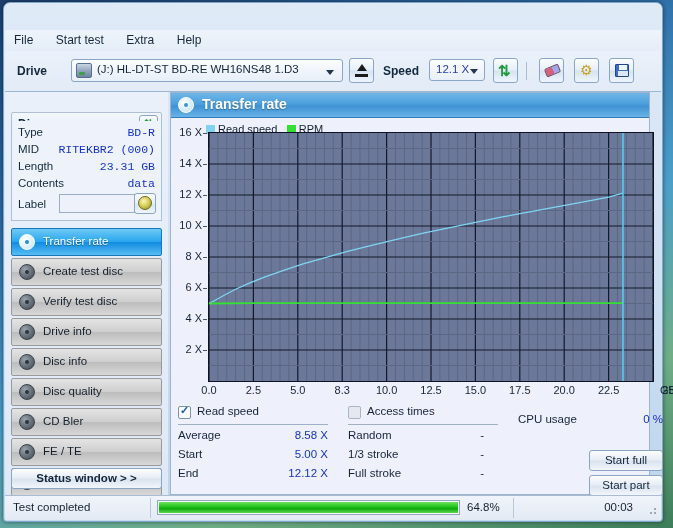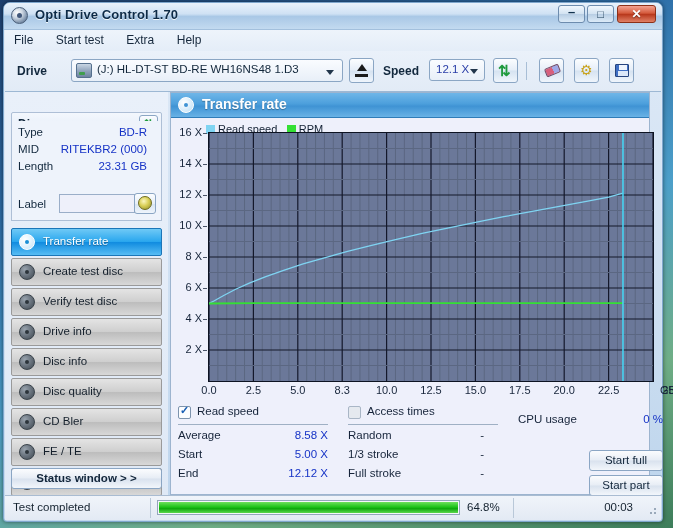--- a/index.html
+++ b/index.html
@@ -189,21 +189,21 @@
     background: linear-gradient(180deg,#fbfdff 0%,#e6eef8 50%,#d6e3f1 52%,#eff5fc 100%);
     box-sizing:border-box;
   }
   #disc-refresh .refresh-glyph{ left:3px; top:0px; font-size:13px;}
   #disc-info {
     position:absolute; left:6px; top:29px; width:151px; height:100px;
     background:#eef3fb; border:1px solid #aebfd6; border-top:none; box-sizing:border-box;
   }
   .info-row { position:absolute; left:6px; right:6px; height:17px; font-size:11.5px;}
   .info-key { position:absolute; left:0; top:0; color:#12283d;}
-  .info-val { position:absolute; right:8px; top:0; color:#1633c6;}
+  .info-val { position:absolute; right:0; top:0; color:#1633c6;font-family:Liberation Mono, monospace;}
   #label-row { position:absolute; left:6px; right:4px; top:73px; height:22px;}
   #label-key { position:absolute; left:0; top:4px; font-size:11.5px; color:#12283d;}
   #label-input {
     position:absolute; left:41px; top:0; width:76px; height:19px;
     background:#eef0fa; border:1px solid #9aaec8; box-sizing:border-box;
   }
   #label-disc-btn {
     position:absolute; right:1px; top:-1px; width:22px; height:21px;
     border:1px solid #8ba6c4; border-radius:3px;
     background: linear-gradient(180deg,#fbfdff 0%,#e6eef8 50%,#d6e3f1 52%,#eff5fc 100%);
@@ -350,33 +350,20 @@
       radial-gradient(circle 1px at 9px 3px,#9aa9ba 99%,transparent),
       radial-gradient(circle 1px at 9px 7px,#9aa9ba 99%,transparent),
       radial-gradient(circle 1px at 5px 7px,#9aa9ba 99%,transparent);
   }
 </style>
 </head>
 <body>
 
 <div id="window">
 
-  <div id="titlebar">
-    <div id="title-icon"></div>
-    <div id="title-text">Opti Drive Control 1.70</div>
-    <div class="winbtn" id="btn-min">
-      <span>–</span>
-    </div>
-    <div class="winbtn" id="btn-max">
-      <span>□</span>
-    </div>
-    <div class="winbtn" id="btn-close">
-      <span>✕</span>
-    </div>
-  </div>
 
   <div id="menubar">
     <span class="menu-item">File</span>
     <span class="menu-item">Start test</span>
     <span class="menu-item">Extra</span>
     <span class="menu-item">Help</span>
   </div>
 
   <div id="drivebar">
     <div id="drive-label">Drive</div>
@@ -423,20 +410,24 @@
         <span class="info-key">Type</span>
         <span class="info-val">BD-R</span>
       </div>
       <div class="info-row" style="top:22px">
         <span class="info-key">MID</span>
         <span class="info-val">RITEKBR2 (000)</span>
       </div>
       <div class="info-row" style="top:39px">
         <span class="info-key">Length</span>
         <span class="info-val">23.31 GB</span>
+      </div>
+      <div class="info-row" style="top:56px">
+        <span class="info-key">Contents</span>
+        <span class="info-val">data</span>
       </div>
       <div id="label-row">
         <span id="label-key">Label</span>
         <input id="label-input" type="text" value="" style="">
         <div id="label-disc-btn"></div>
       </div>
     </div>
 
     <div id="nav">
       <div class="nav-item active">

